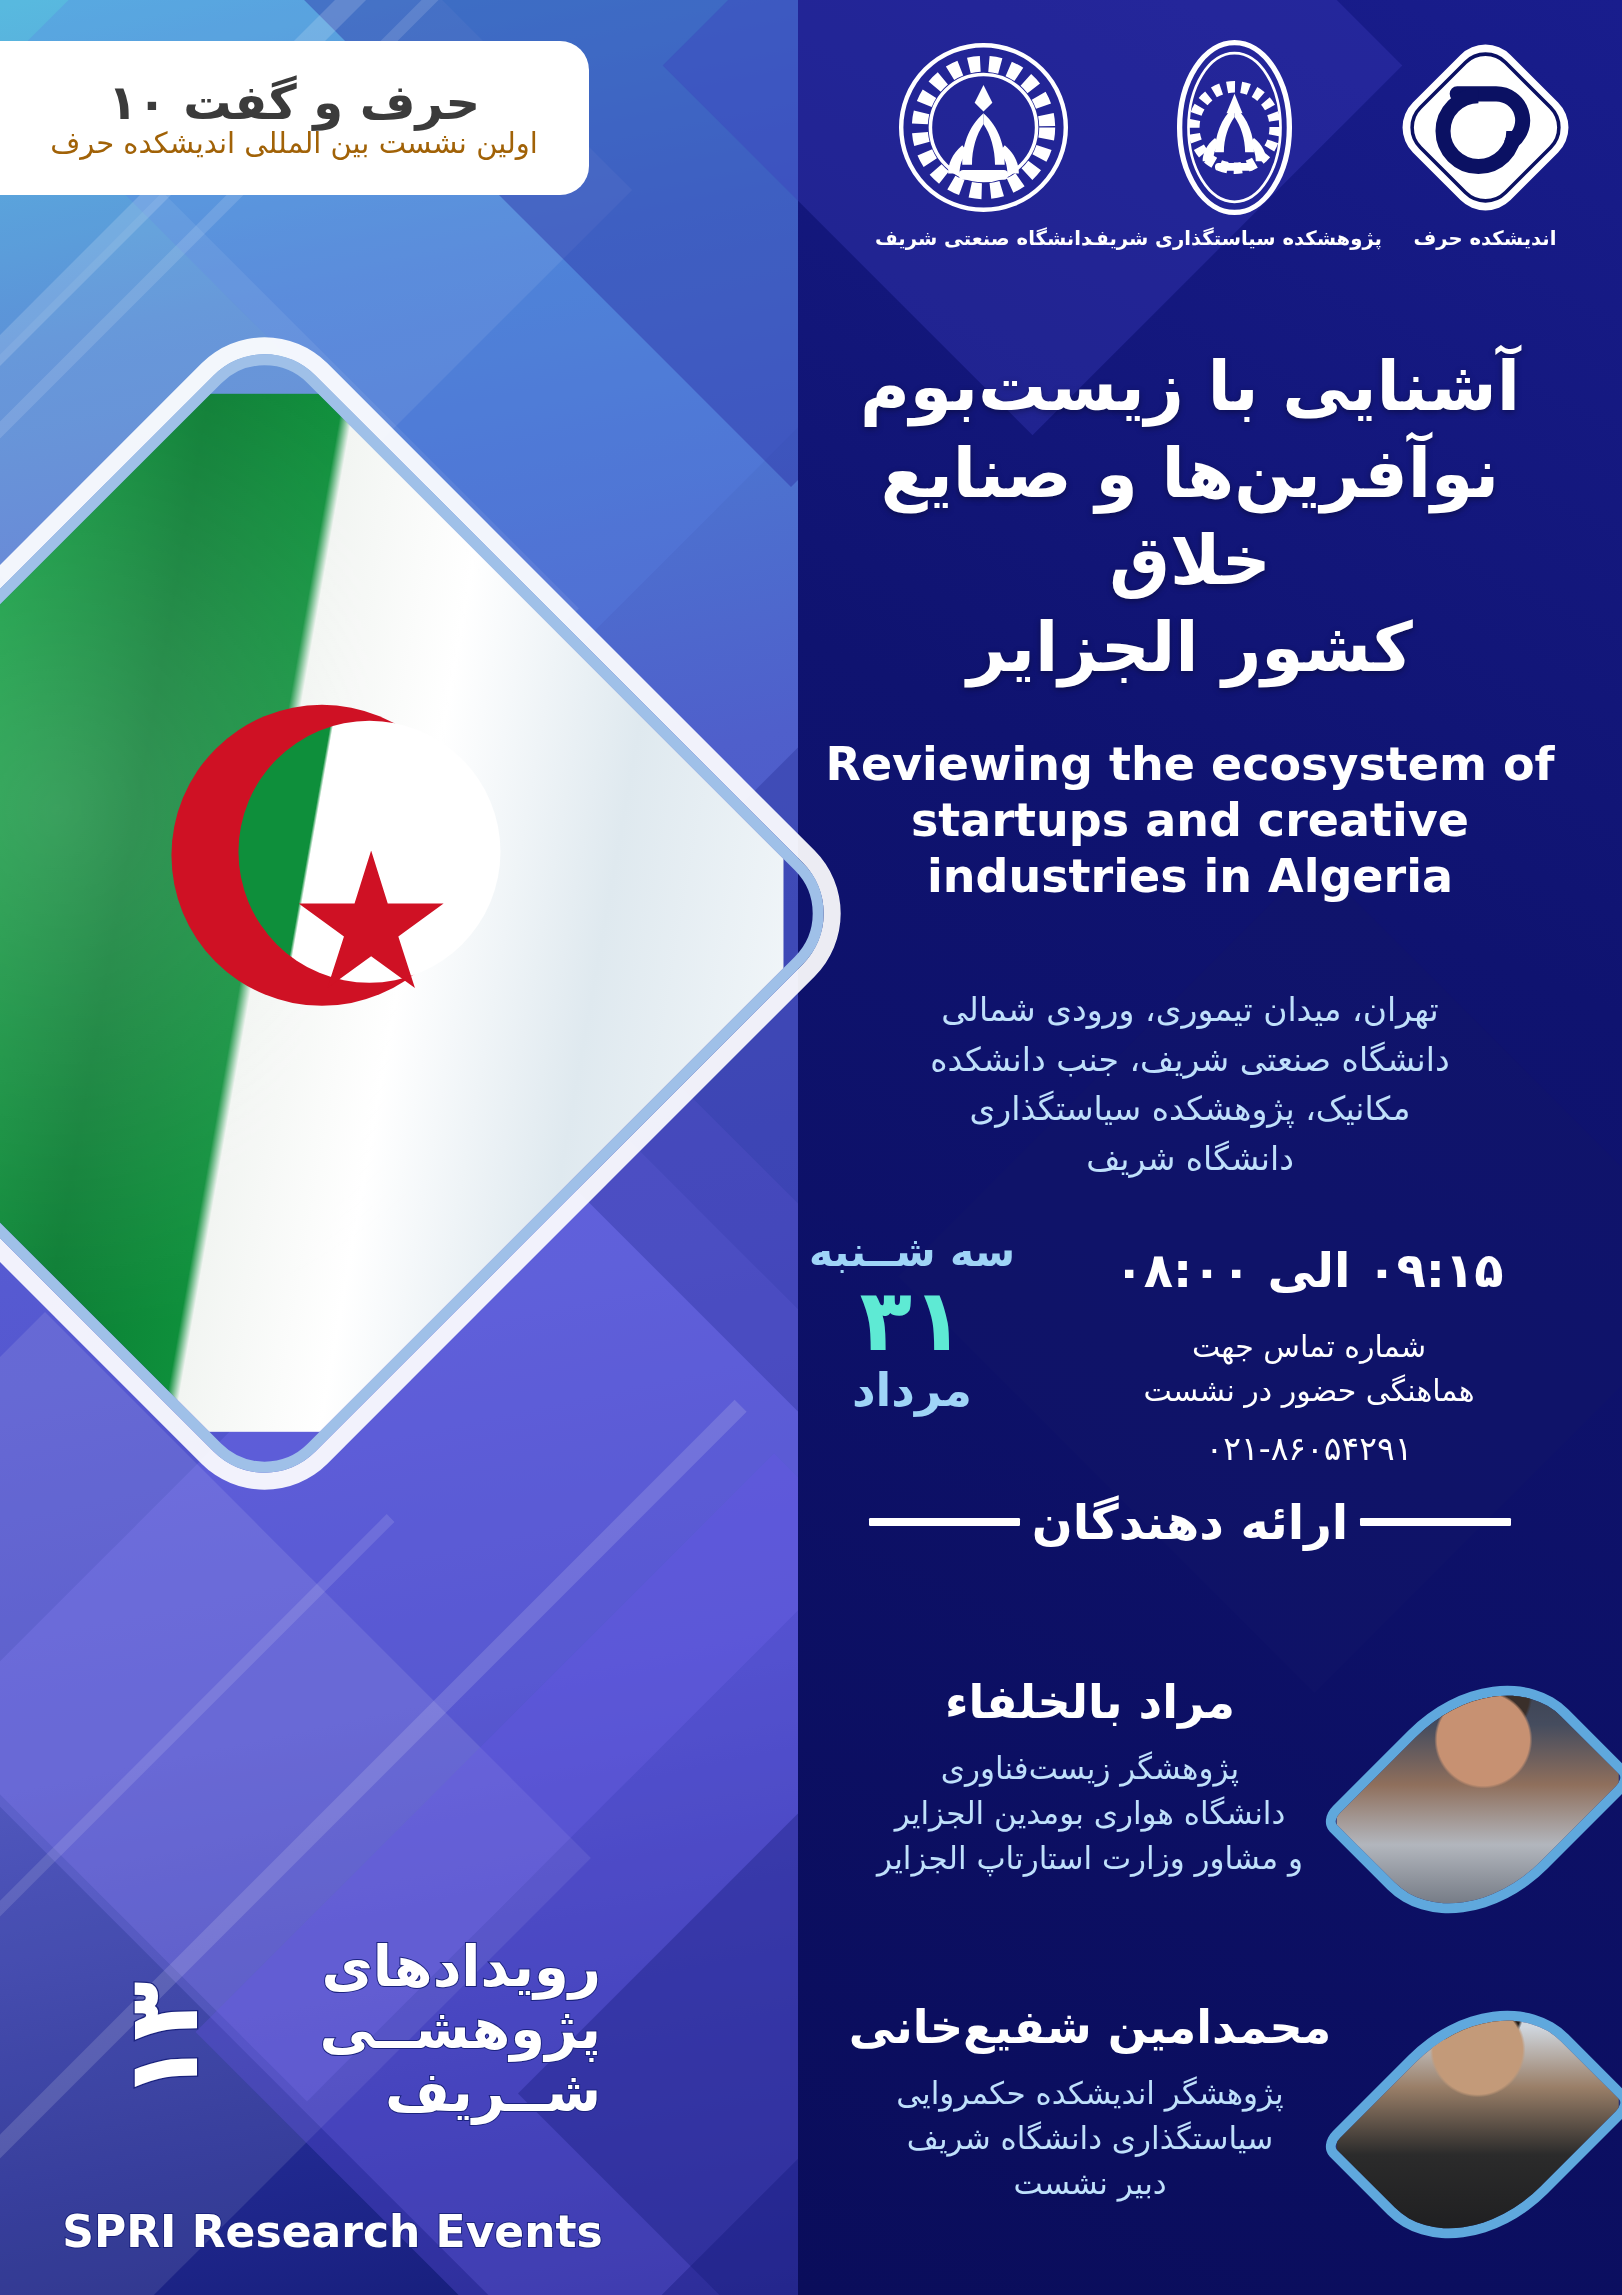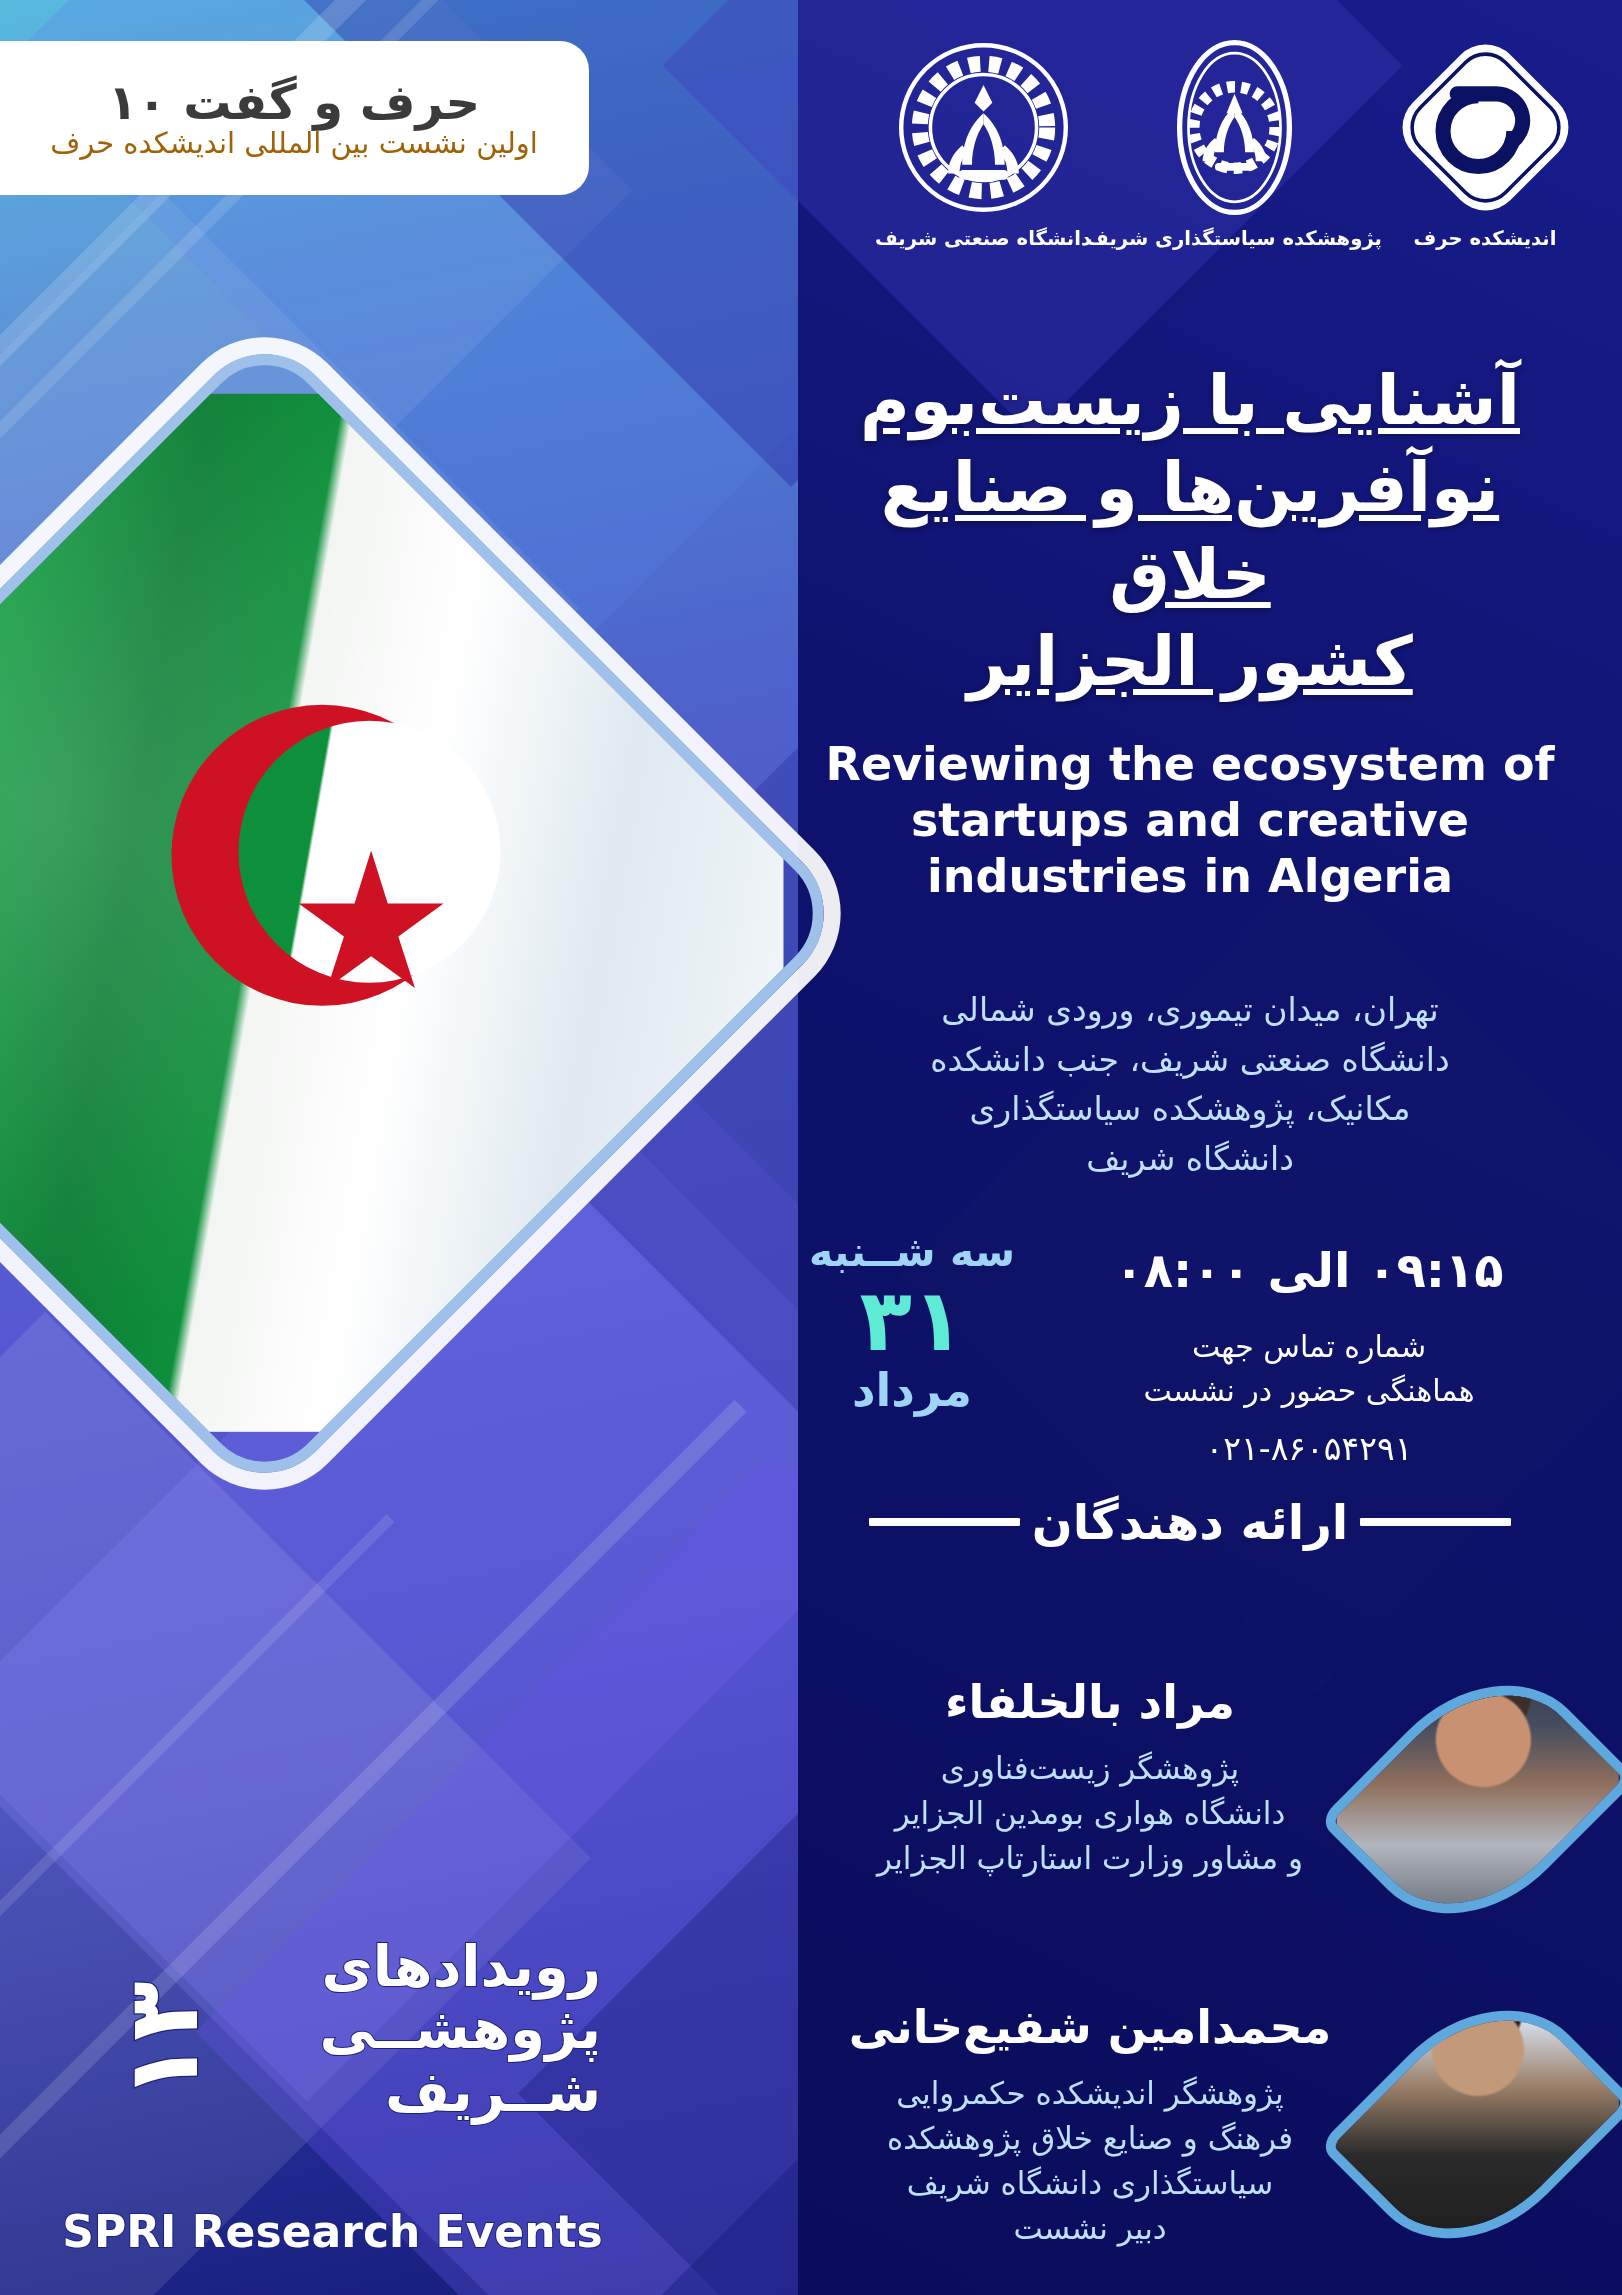--- a/index.html
+++ b/index.html
@@ -188,21 +188,21 @@
           <path d="M100 84 c18 16 24 38 24 58 h-11 c0 -18 -5 -34 -13 -46z"></path>
           <path d="M76 120 c-12 10 -16 22 -16 32 h13 c0 -10 3 -18 9 -24z"></path>
           <path d="M124 120 c12 10 16 22 16 32 h-13 c0 -10 -3 -18 -9 -24z"></path>
           <rect x="72" y="148" width="56" height="11" rx="5"></rect>
         </g>
       </svg>
       <div class="logo-cap">دانشگاه صنعتی شریف</div>
     </div>
   </div>
 
-  <div class="col fa-title" style="top:357px;text-decoration:underline;">
+  <div class="col fa-title" style="top:343px;">
     <div>آشنایی با زیست‌بوم</div>
     <div>نوآفرین‌ها و صنایع خلاق</div>
     <div>کشور الجزایر</div>
   </div>
 
   <div class="col en-title" style="top:736px;">
     <div>Reviewing the ecosystem of</div>
     <div>startups and creative</div>
     <div>industries in Algeria</div>
   </div>
@@ -268,21 +268,20 @@
           <div class="inner" style="background:
                  radial-gradient(circle at 50% 30%, #c39a79 0 15%, rgba(195,154,121,0) 16%),
                  radial-gradient(circle at 50% 19%, #1f1a17 0 13%, rgba(31,26,23,0) 14%),
                  linear-gradient(180deg,#dfe4ea 0%,#cfd6de 24%,#9a7f68 40%,#2b2b2b 58%,#1d1d1f 82%,#141416 100%);"></div>
         </div>
       </div>
       <div class="p-text">
         <div class="p-name">محمدامین شفیع‌خانی</div>
         <div class="p-role">
           <div>پژوهشگر اندیشکده حکمروایی</div>
-          <div>فرهنگ و صنایع خلاق پژوهشکده</div>
           <div>سیاستگذاری دانشگاه شریف</div>
           <div>دبیر نشست</div>
         </div>
       </div>
     </div>
   </div>
 
   <div class="brand">
     <div class="brand-rows">
       <div class="brand-line">رویدادهای</div>

